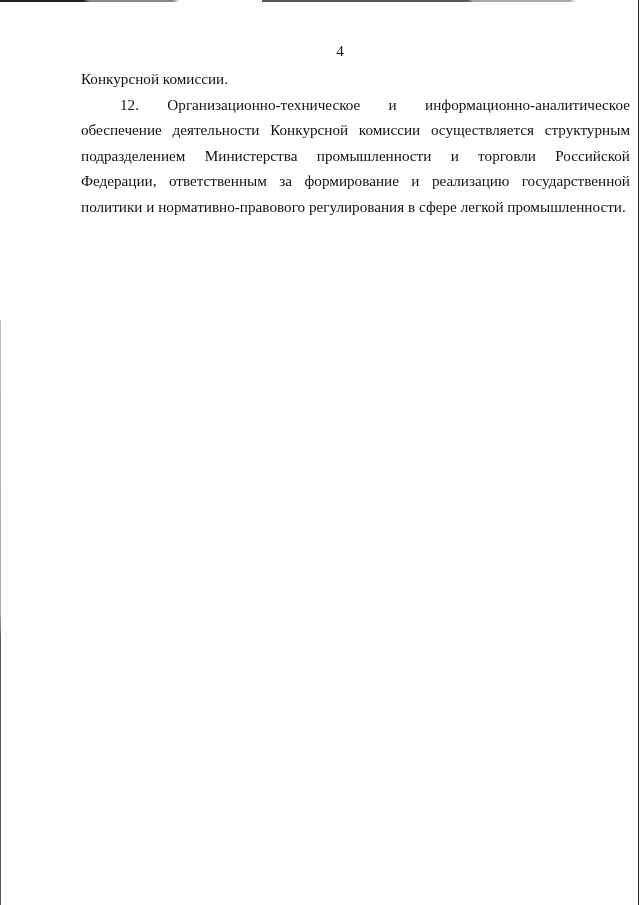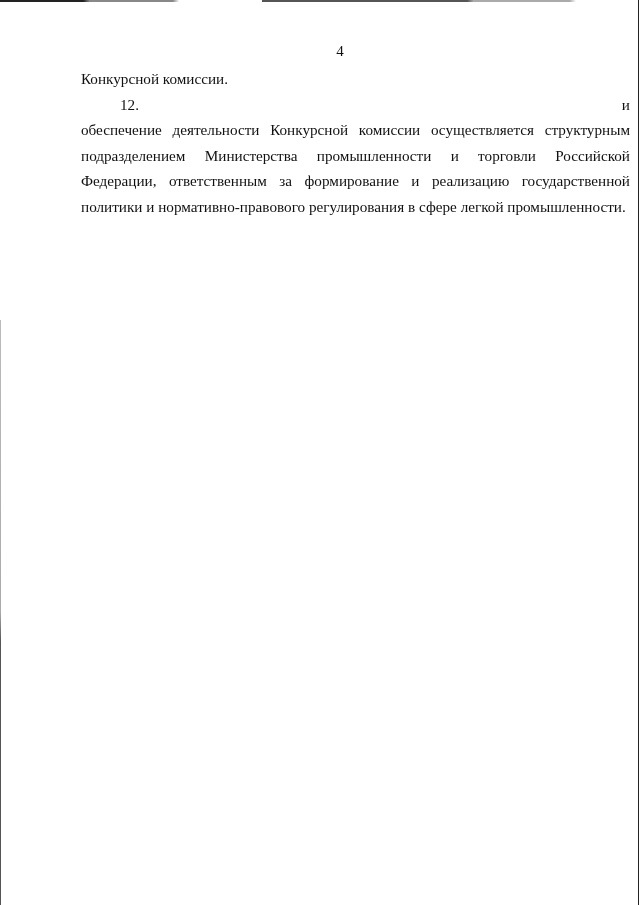--- a/index.html
+++ b/index.html
@@ -74,17 +74,19 @@
 
 <div class="page-number">4</div>
 
 <div class="content">
   <p class="para">Конкурсной комиссии.</p>
 
 
   <div>
     <div class="spread">
       <span>12.</span>
+      <span>Организационно-техническое</span>
       <span>и</span>
+      <span>информационно-аналитическое</span>
     </div>
     <p class="para">обеспечение деятельности Конкурсной комиссии осуществляется структурным подразделением Министерства промышленности и торговли Российской Федерации, ответственным за формирование и реализацию государственной политики и нормативно-правового регулирования в сфере легкой промышленности.</p>
   </div>
 </div>
 
 </body></html>

